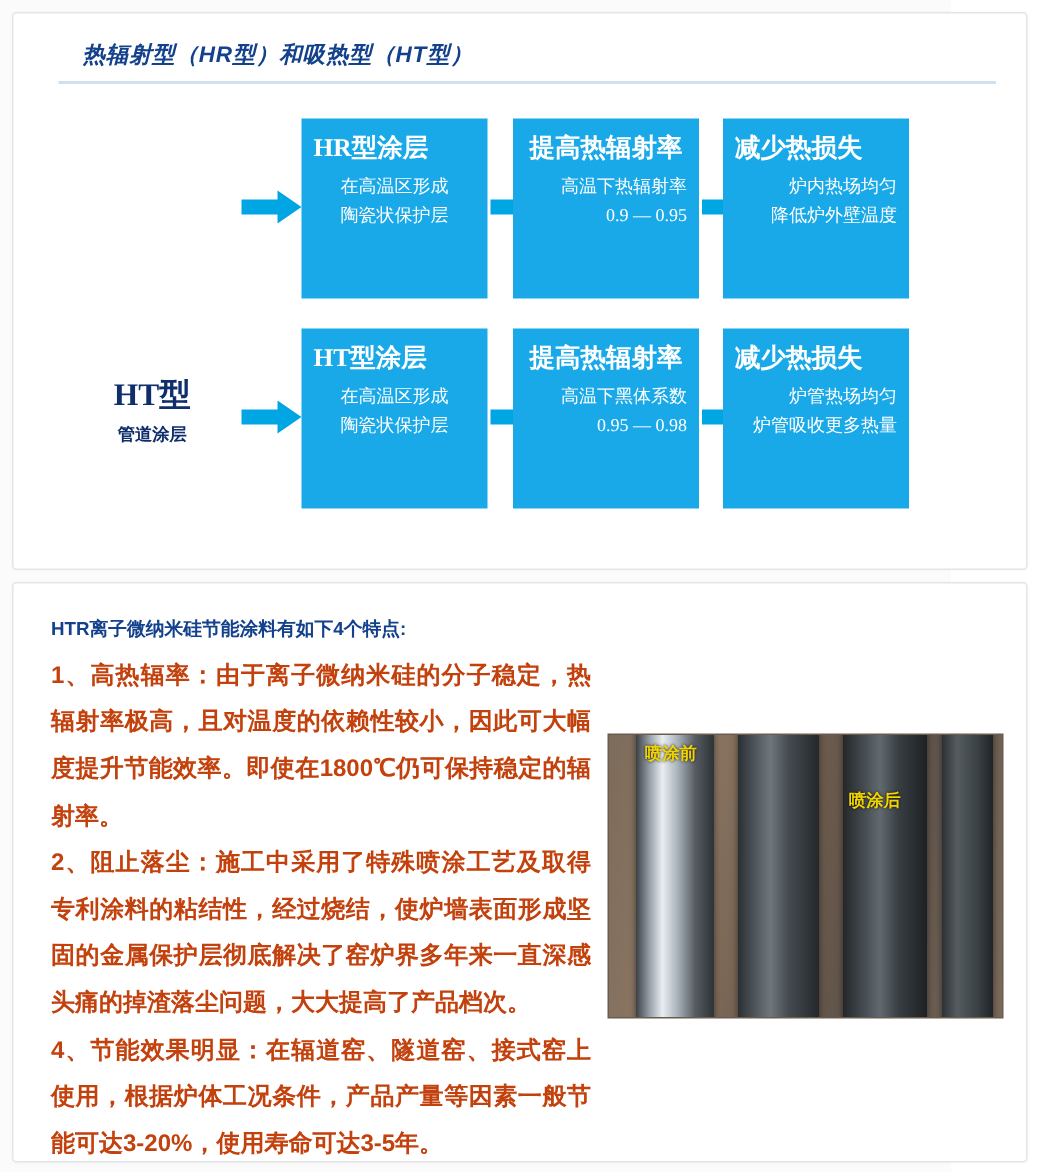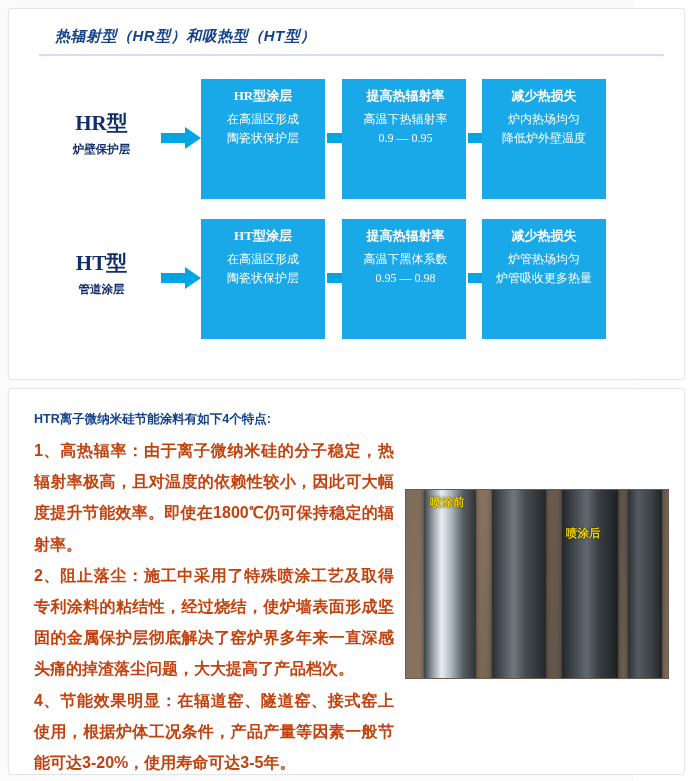--- a/index.html
+++ b/index.html
@@ -122,35 +122,34 @@
     position: absolute;
     top: 0;
     width: 124px;
     height: 120px;
     background: #1aa9e8;
     color: #ffffff;
     box-sizing: border-box;
     padding: 9px 8px 8px 8px;
   }
   .box-title {
-    font-size: 13px;
-    font-weight: bold;
-    text-align: center;
+    font-size: 17px;
+    font-weight: bold;
     font-family: "Liberation Serif", serif;
     line-height: 1.25;
     margin-bottom: 6px;
   }
   .box-body {
     font-size: 12px;
     line-height: 1.55;
     text-align: center;
     font-family: "Liberation Serif", serif;
   }
   .box-body.left {
-    text-align: center;
+    text-align: right;
   }
 
   
   .pos-arrow1 { left: 122px; }
   .pos-box1   { left: 162px; }
   .pos-arrow2 { left: 288px; }
   .pos-box2   { left: 303px; padding-left: 11px; }
   .pos-arrow3 { left: 429px; }
   .pos-box3   { left: 443px; }
 
@@ -232,39 +231,35 @@
     box-shadow: 0 0 4px rgba(0,0,0,0.5);
   }
   .photo-caption {
     position: absolute;
     font-size: 11.5px;
     font-weight: bold;
     color: #f2d400;
     text-shadow: 0 0 2px rgba(0,0,0,0.9);
     white-space: nowrap;
   }
-  .cap-before { left: 24px; top: 5px; }
+  .cap-before { left: 1px; top: 5px; padding-left: 23px; }
   .cap-after  { left: 160px; top: 36px; }
 </style>
 </head>
 <body>
 
 <div class="page">
 
   <div class="panel-top">
 
     <div class="section-title">热辐射型（HR型）和吸热型（HT型）</div>
     <div class="title-rule"></div>
 
     <div class="flow-row row-hr">
 
-      <div class="label-cell">
-        <div class="label-main">HR型</div>
-        <div class="label-sub">炉壁保护层</div>
-      </div>
 
       <div class="arrow pos-arrow1">
         <div class="shaft"></div>
           <div class="head"></div>
       </div>
 
       <div class="box pos-box1">
         <div class="box-title">HR型涂层</div>
         <div class="box-body" style="white-space:pre-line">在高温区形成
 陶瓷状保护层</div>

